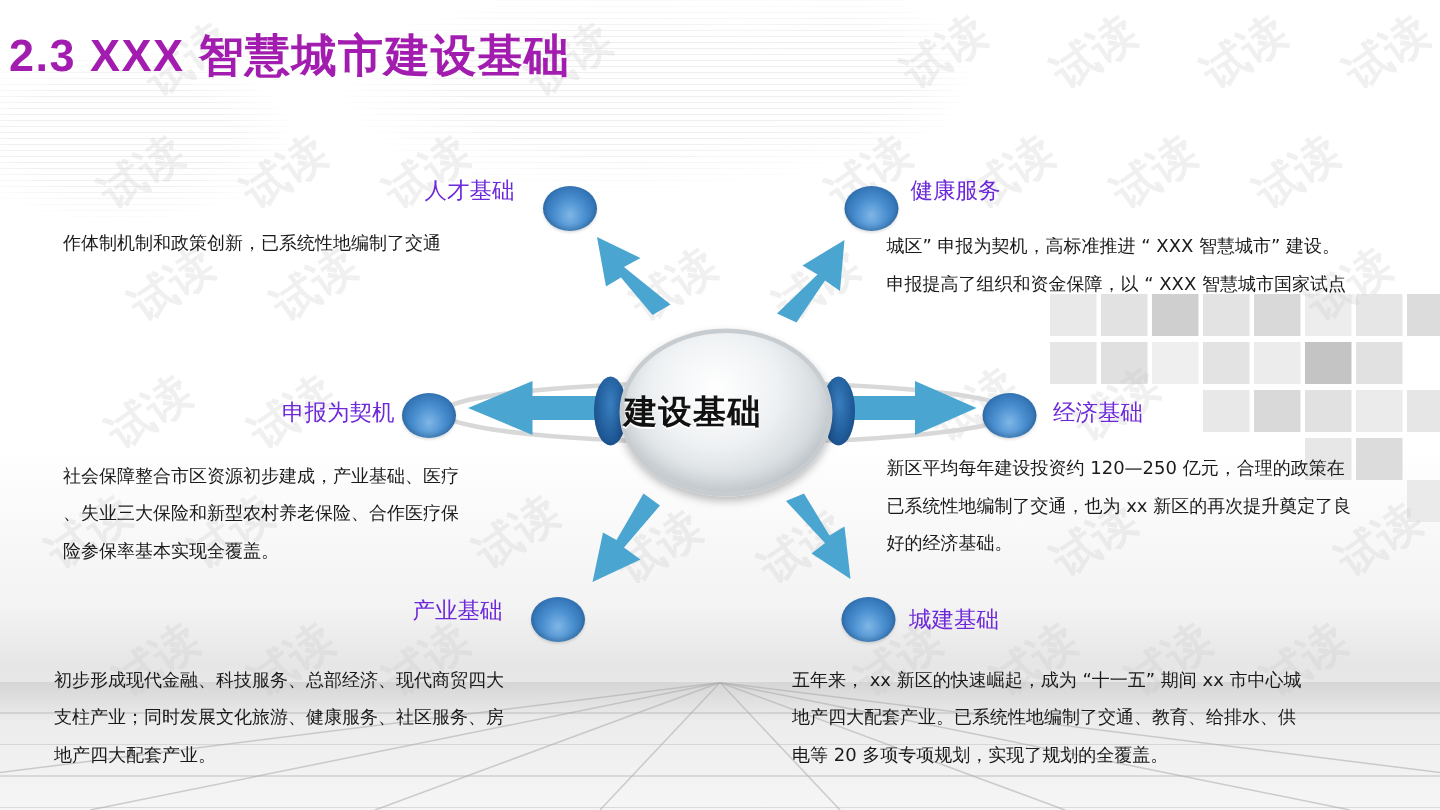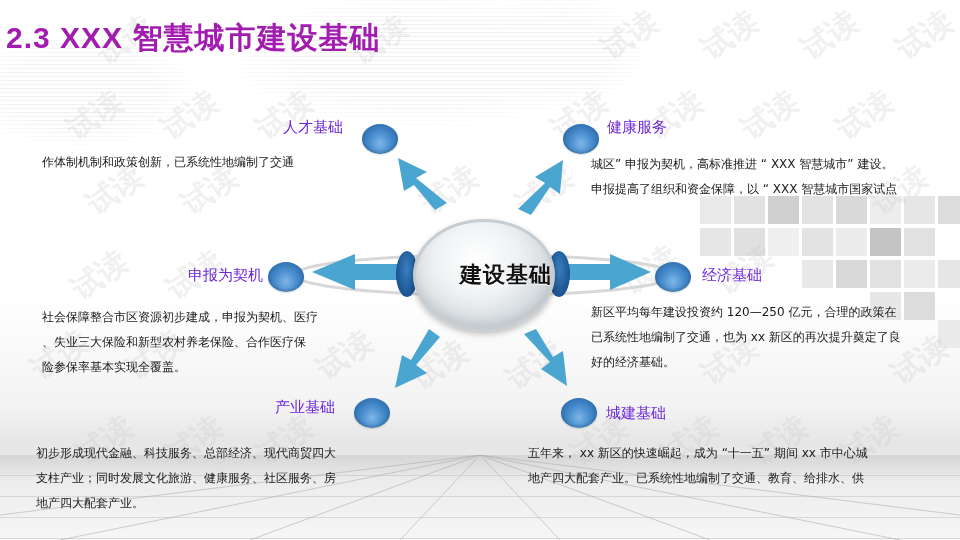--- a/index.html
+++ b/index.html
@@ -62,21 +62,21 @@
     background: radial-gradient(ellipse at 50% 65%, #7fb6e6 0%, #4a8fd0 40%, #2f6fb0 75%, #2a5f9a 100%);
     box-shadow: inset 0 -2px 3px rgba(0,0,0,.15), 0 1px 2px rgba(0,0,0,.15);
   }
   .diagram { position: absolute; left: 0; top: 0; width: 960px; height: 540px; }
 
   .hub {
     position: absolute; left: 413px; top: 219px; width: 142px; height: 112px; border-radius: 50%;
     background: radial-gradient(ellipse at 45% 35%, #ffffff 0%, #eef1f3 40%, #c9d0d5 80%, #aab3ba 100%);
     border: 3px solid #c7ccd0;
     box-shadow: 0 3px 6px rgba(0,0,0,.25), inset 0 -6px 10px rgba(0,0,0,.08);
-    display: flex; align-items: center; justify-content: flex-end;
+    display: flex; align-items: center; justify-content: flex-start;
   }
   .hub-text { font-size: 22px; font-weight: bold; color: #111; letter-spacing: 1px; text-shadow: 0 1px 0 #fff; }
   .hub-ear {
     position: absolute; width: 22px; height: 46px; border-radius: 50%;
     background: radial-gradient(ellipse at 50% 40%, #3a7fc0 0%, #1f5a98 60%, #153f70 100%);
   }
 </style>
 </head>
 <body>
 
@@ -205,21 +205,21 @@
     <div class="desc" style="left:591px;top:152px">
       <div>城区” 申报为契机，高标准推进 “ XXX 智慧城市” 建设。</div>
       <div>申报提高了组织和资金保障，以 “ XXX 智慧城市国家试点</div>
     </div>
   </div>
 
   <div>
     <span class="node-label" style="left:188px;top:266px">申报为契机</span>
     <div class="orb" style="left:268px;top:262px"></div>
     <div class="desc" style="left:42px;top:305px">
-      <div>社会保障整合市区资源初步建成，申报为契机、医疗</div>
+      <div>社会保障整合市区资源初步建成，产业基础、医疗</div>
       <div>、失业三大保险和新型农村养老保险、合作医疗保</div>
       <div>险参保率基本实现全覆盖。</div>
     </div>
   </div>
 
   <div>
     <div class="orb" style="left:655px;top:262px"></div>
     <span class="node-label" style="left:702px;top:266px">经济基础</span>
     <div class="desc" style="left:591px;top:300px">
       <div>新区平均每年建设投资约 120—250 亿元，合理的政策在</div>
@@ -237,16 +237,17 @@
       <div>地产四大配套产业。</div>
     </div>
   </div>
 
   <div>
     <div class="orb" style="left:561px;top:398px"></div>
     <span class="node-label" style="left:606px;top:404px">城建基础</span>
     <div class="desc" style="left:528px;top:441px">
       <div>五年来， xx 新区的快速崛起，成为 “十一五” 期间 xx 市中心城</div>
       <div>地产四大配套产业。已系统性地编制了交通、教育、给排水、供</div>
+      <div>电等 20 多项专项规划，实现了规划的全覆盖。</div>
     </div>
   </div>
 
 </div>
 
 </body></html>

